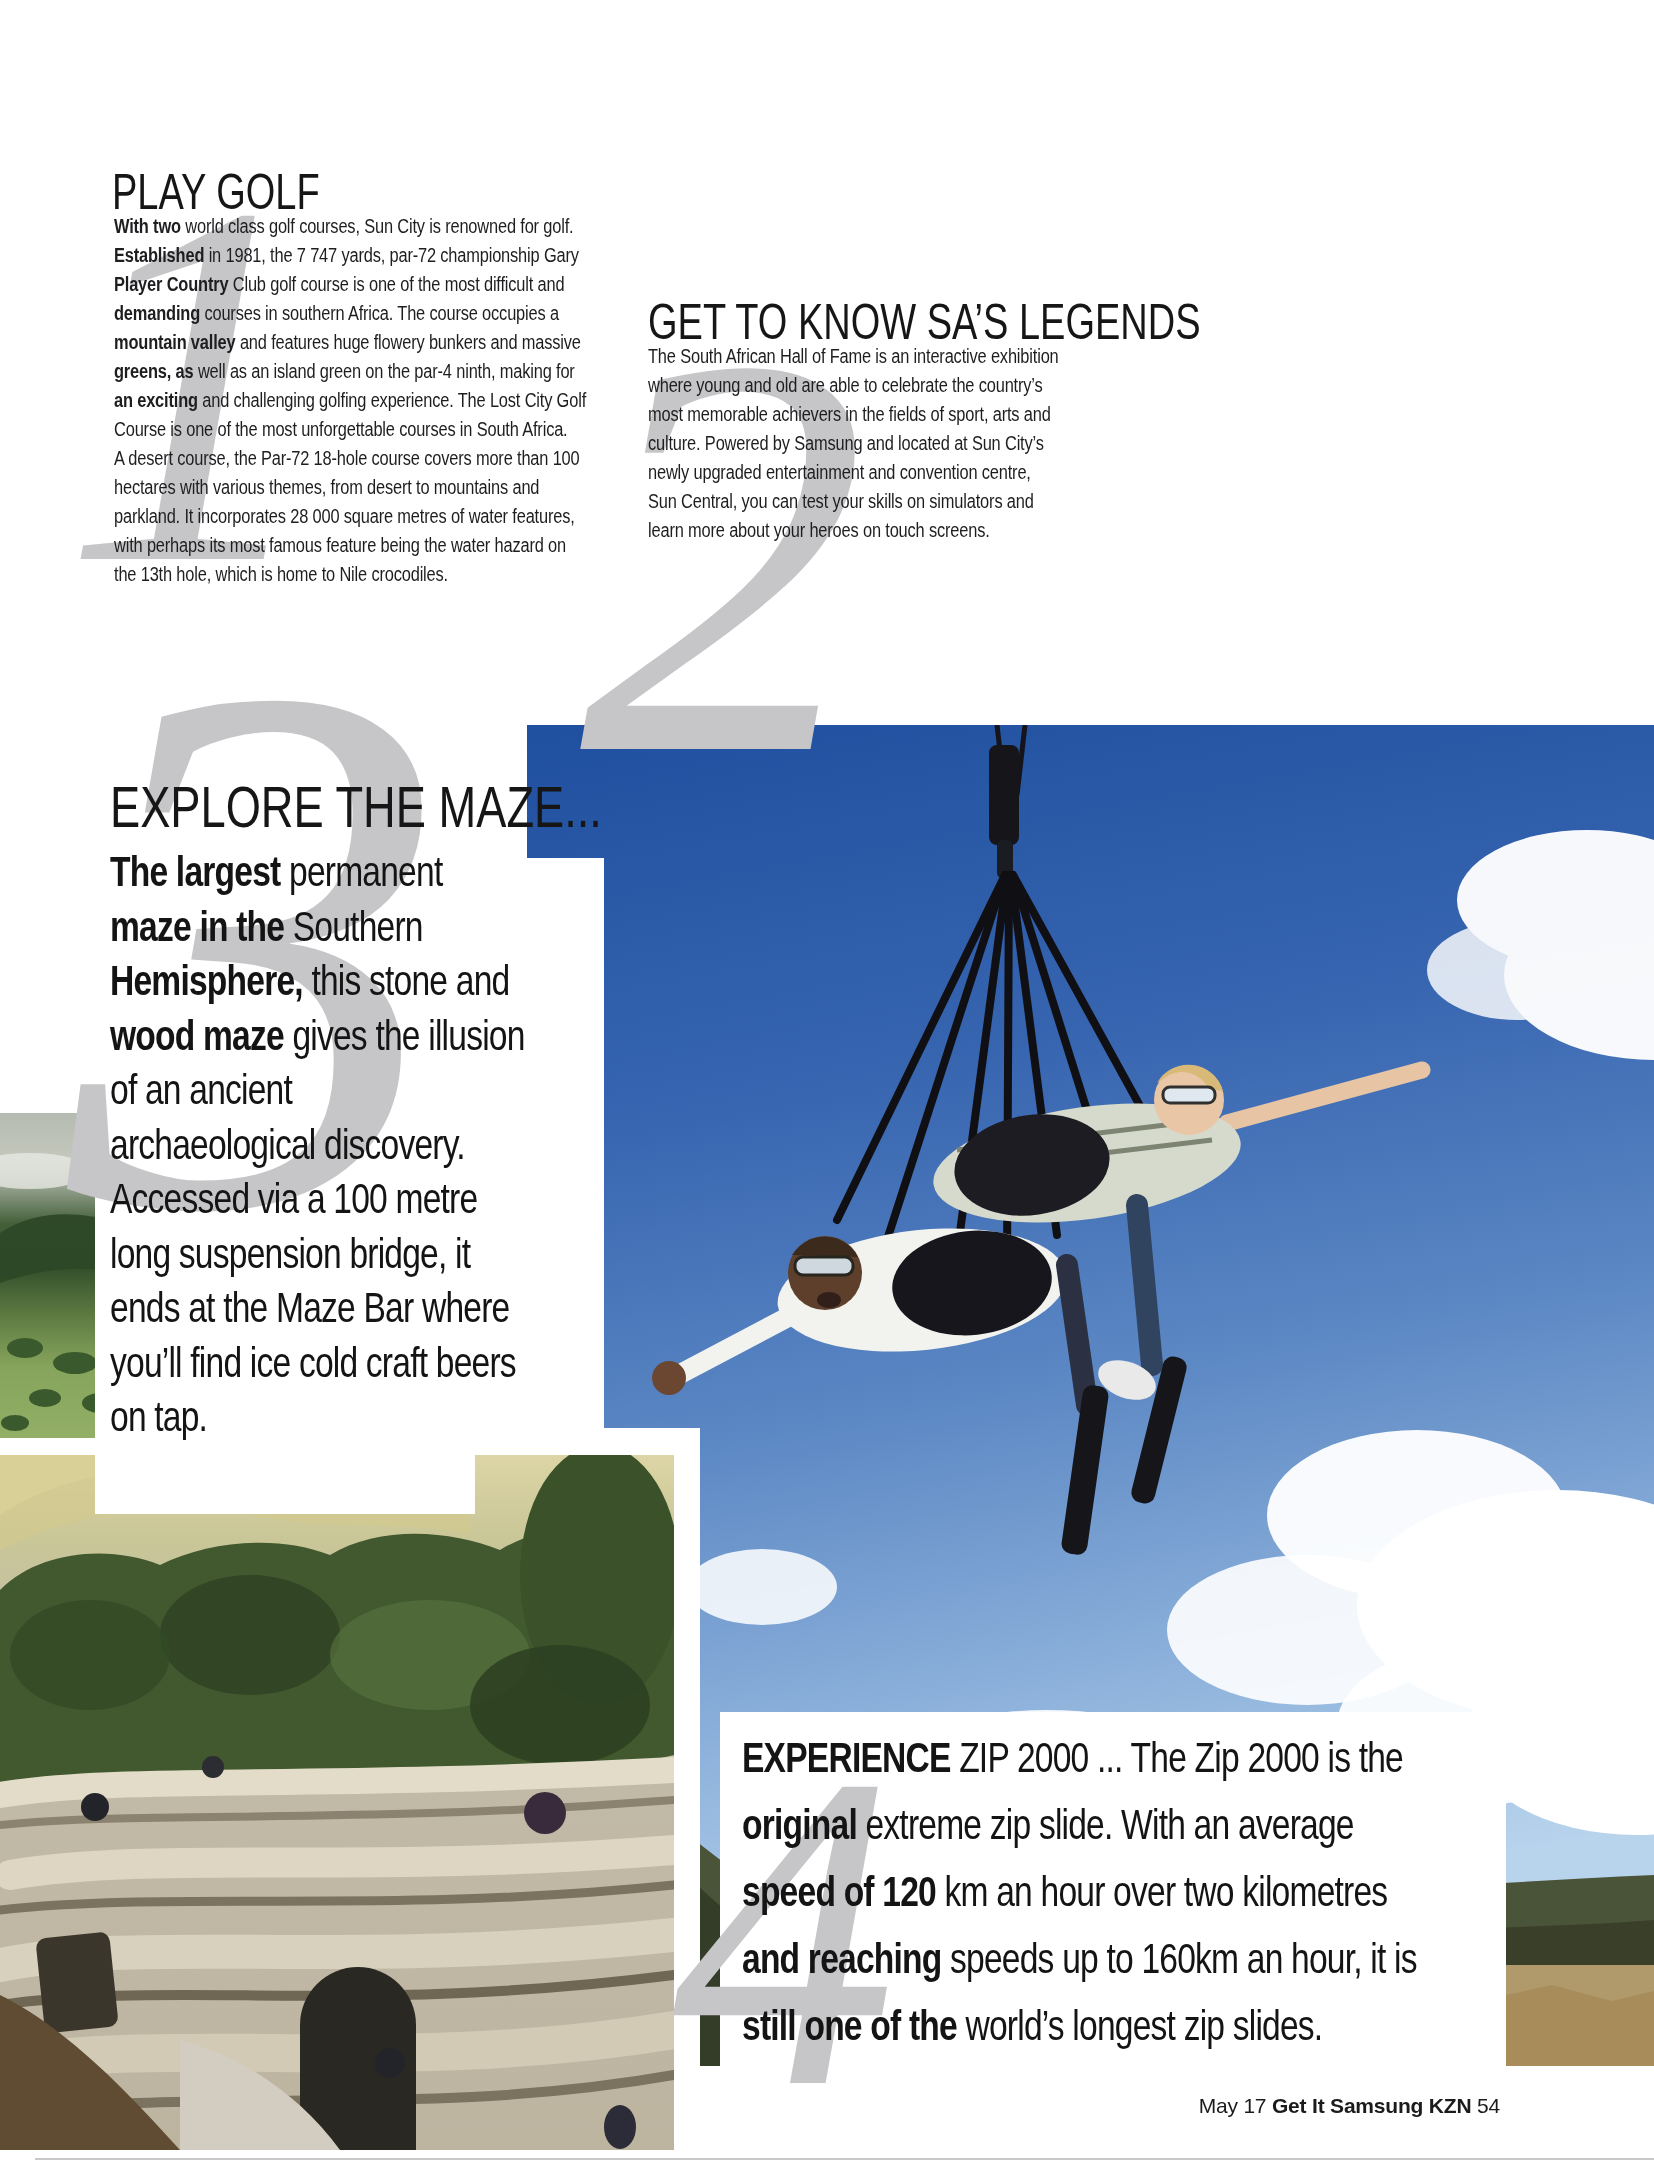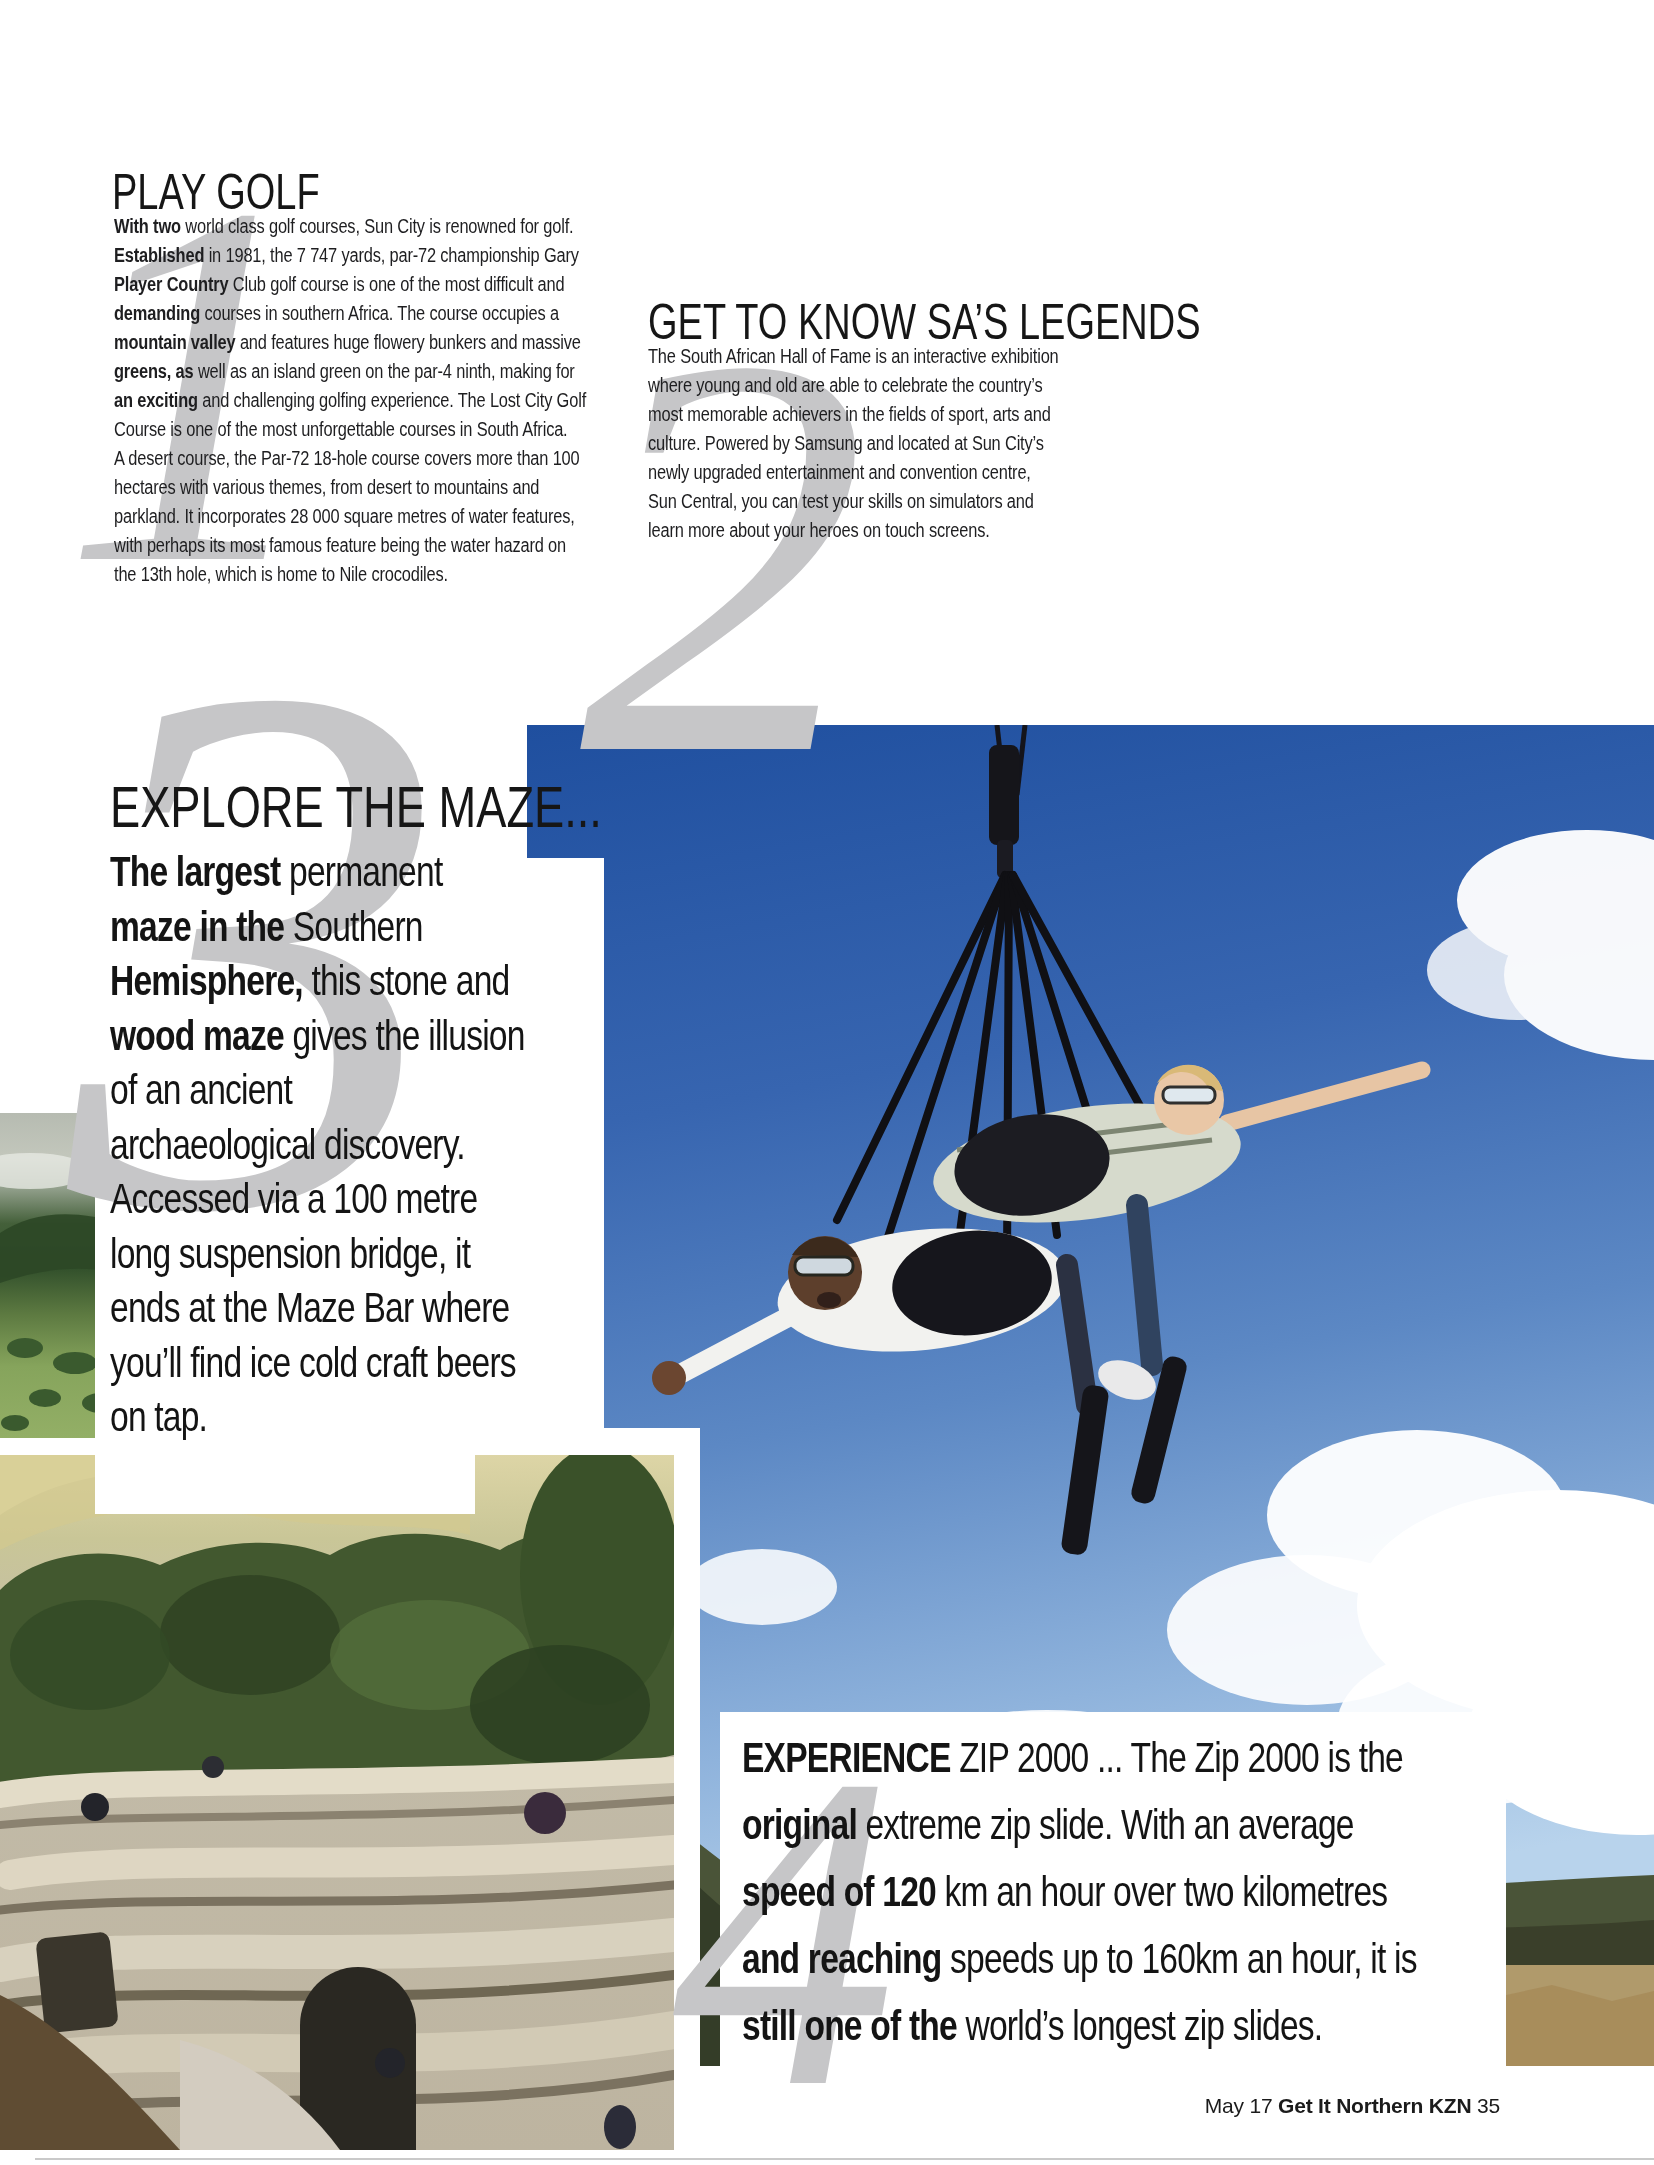--- a/index.html
+++ b/index.html
@@ -261,17 +261,17 @@
 
   <div class="abs bigtext" id="sec4-body">
       <div class="line"><span class="lead">EXPERIENCE</span><span> ZIP 2000 ... The Zip 2000 is the</span></div>
       <div class="line"><span class="lead">original</span><span> extreme zip slide. With an average</span></div>
       <div class="line"><span class="lead">speed of 120</span><span> km an hour over two kilometres</span></div>
       <div class="line"><span class="lead">and reaching</span><span> speeds up to 160km an hour, it is</span></div>
       <div class="line"><span class="lead">still one of the</span><span> world’s longest zip slides.</span></div>
     </div>
 
   <div class="abs" id="footer">
-    <span>May 17 </span><span class="bold">Get It Northern KZN</span><span> 35</span>
+    <span>May 17 </span><span class="bold">Get It Samsung KZN</span><span> 54</span>
   </div>
 
   <div class="abs" id="page-edge-line"></div>
 </div>
 
 </body></html>

